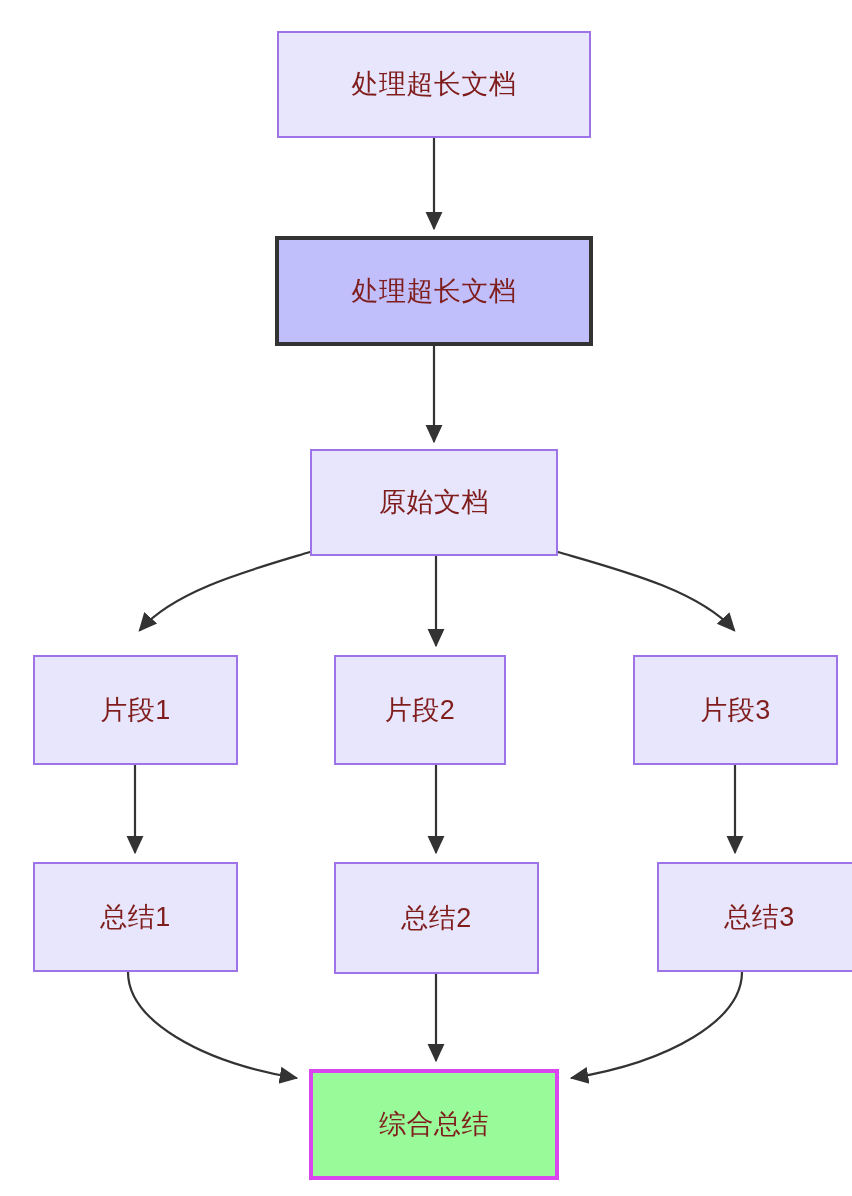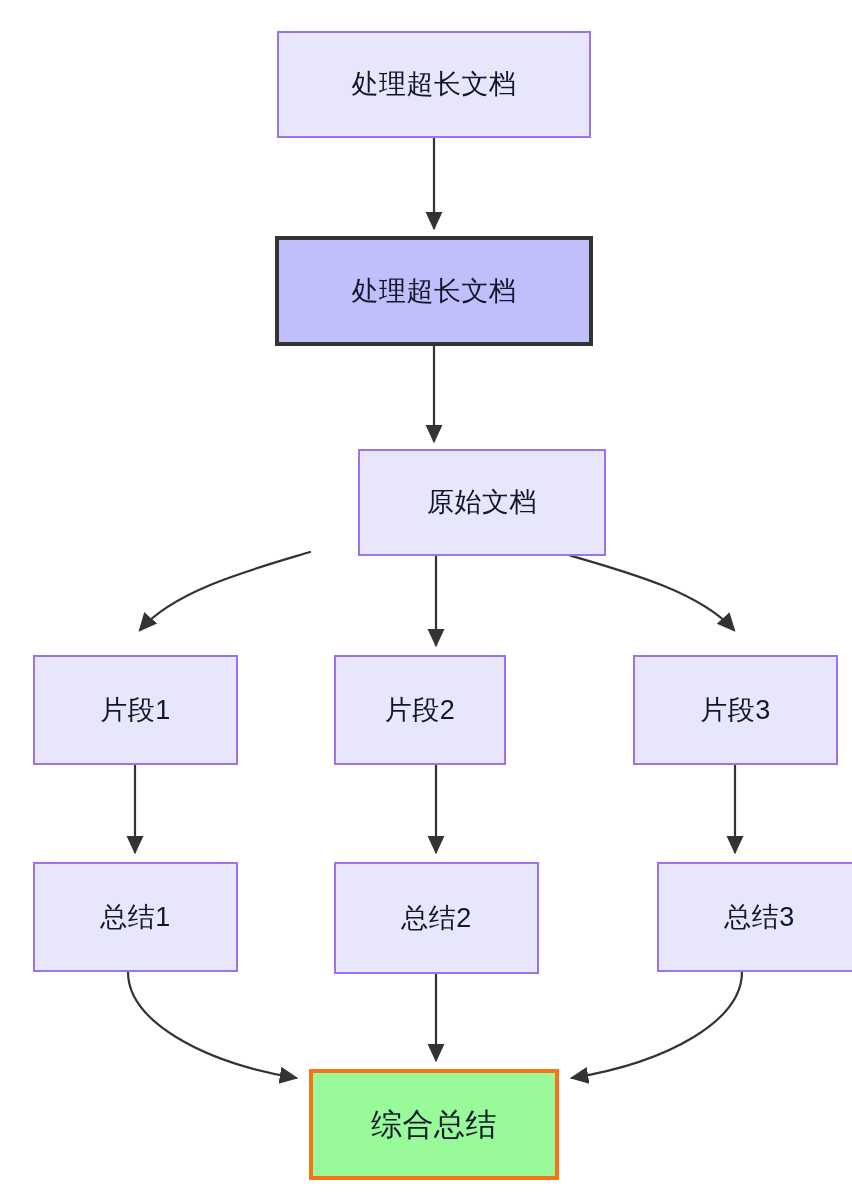--- a/index.html
+++ b/index.html
@@ -25,39 +25,39 @@
     height: 1196px;
     pointer-events: none;
   }
   .node {
     position: absolute;
     box-sizing: border-box;
     display: flex;
     align-items: center;
     justify-content: center;
     text-align: right;
-    color: #0f172a;
+    color: #7f1d1d;
     line-height: 1.2;
     letter-spacing: 0.5px;
     z-index: 2;
   }
   .node.light {
     background: #e8e6fc;
     border: 2px solid #9f73e8;
     font-size: 27px;
   }
   .node.accent {
     background: #c0bffb;
     border: 4px solid #333333;
     font-size: 27px;
   }
   .node.success {
     background: #99fa99;
-    border: 4px solid #f97316;
-    font-size: 31px;
+    border: 4px solid #d946ef;
+    font-size: 27px;
   }
 </style>
 </head>
 <body>
 
 <div id="canvas">
 
   <svg id="edges" viewBox="0 0 852 1196" xmlns="http://www.w3.org/2000/svg">
     <defs>
       <marker id="arrowhead" markerWidth="9" markerHeight="9" refX="7.4" refY="4.5" orient="auto" markerUnits="strokeWidth">
@@ -79,21 +79,21 @@
       </g>
   </svg>
 
   <div id="node-layer">
       <div class="node light" style="left: 277px; top: 31px; width: 314px; height: 107px;">
         <span>处理超长文档</span>
       </div>
       <div class="node accent" style="left: 275px; top: 236px; width: 318px; height: 110px;">
         <span>处理超长文档</span>
       </div>
-      <div class="node light" style="left: 310px; top: 449px; width: 248px; height: 107px; margin-left: 48px;">
+      <div class="node light" style="left: 310px; top: 449px; width: 248px; height: 107px;">
         <span>原始文档</span>
       </div>
       <div class="node light" style="left: 33px; top: 655px; width: 205px; height: 110px;">
         <span>片段1</span>
       </div>
       <div class="node light" style="left: 334px; top: 655px; width: 172px; height: 110px;">
         <span>片段2</span>
       </div>
       <div class="node light" style="left: 633px; top: 655px; width: 205px; height: 110px;">
         <span>片段3</span>

